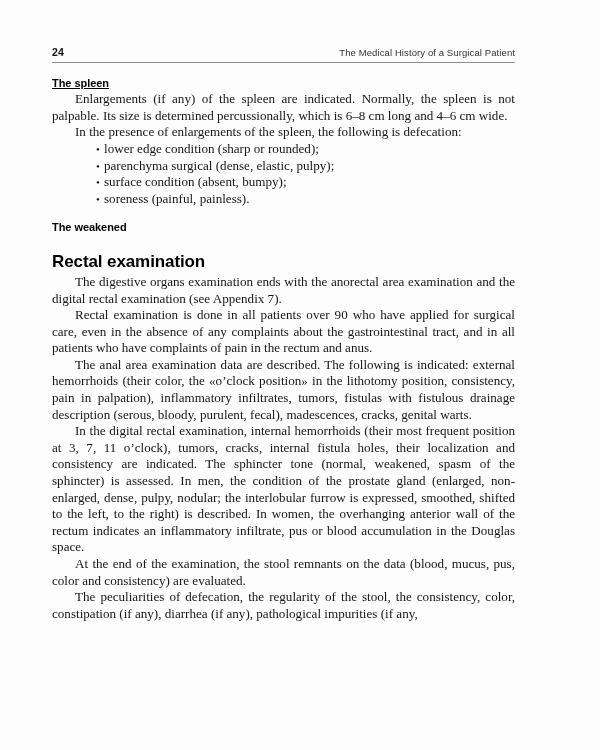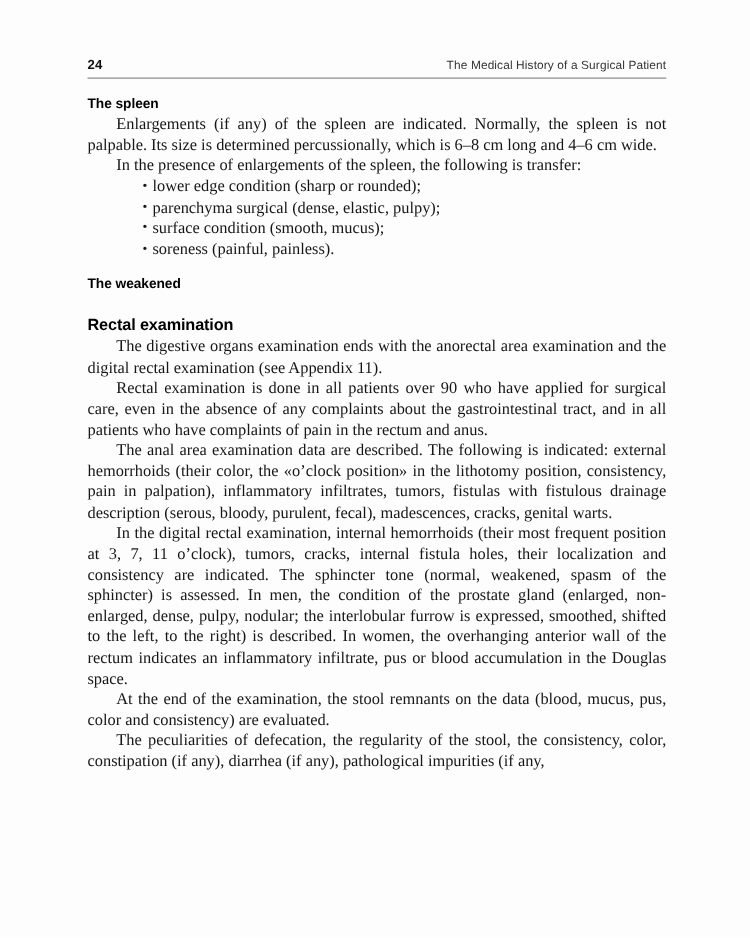--- a/index.html
+++ b/index.html
@@ -19,21 +19,21 @@
     position: relative;
     width: 600px;
     height: 750px;
     box-sizing: border-box;
     padding: 0;
     background: #fdfdfd;
   }
 
   .content {
     position: absolute;
-    left: 70px;
+    left: 52px;
     top: 46px;
     width: 463px;
   }
 
   
   .running-head {
     display: flex;
     align-items: baseline;
     justify-content: space-between;
     font-family: "Liberation Sans", "DejaVu Sans", sans-serif;
@@ -49,38 +49,39 @@
     color: #111;
   }
   .running-head .rh-title {
     font-weight: normal;
     color: #333;
   }
 
   
   h2.sec-head {
     font-family: "Liberation Sans", "DejaVu Sans", sans-serif;
-    font-size: 13px;
+    font-size: 17px;
     font-weight: bold;
     color: #000;
     margin: 17px 0 2px 0;
     letter-spacing: -0.1px;
     line-height: 1.2;
   }
 
   h3.sub-head {
     font-family: "Liberation Sans", "DejaVu Sans", sans-serif;
     font-size: 11px;
     font-weight: bold;
     color: #000;
     margin: 14px 0 1px 0;
     letter-spacing: -0.05px;
     line-height: 1.2;
   }
   h3.sub-head.first {
+    text-decoration: underline;
   }
 
   
   p.body {
     font-size: 13.1px;
     line-height: 16.6px;
     margin: 0;
     text-align: justify;
     text-justify: inter-word;
     text-indent: 23px;
@@ -116,45 +117,45 @@
 <div class="page">
   <div class="content">
 
     <div class="running-head">
       <span class="folio">24</span>
       <span class="rh-title">The Medical History of a Surgical Patient</span>
     </div>
 
     <h3 class="sub-head first">The spleen</h3>
     <p class="body">Enlargements (if any) of the spleen are indicated. Normally, the spleen is not palpable. Its size is determined percussionally, which is 6–8 cm long and 4–6 cm wide.</p>
-    <p class="body">In the presence of enlargements of the spleen, the following is transfer:</p>
+    <p class="body">In the presence of enlargements of the spleen, the following is defecation:</p>
 
     <ul class="bullets">
       <li>
         <span class="dot">•</span>
         <span>lower edge condition (sharp or rounded);</span>
       </li>
       <li>
         <span class="dot">•</span>
         <span>parenchyma surgical (dense, elastic, pulpy);</span>
       </li>
       <li>
         <span class="dot">•</span>
-        <span>surface condition (smooth, mucus);</span>
+        <span>surface condition (absent, bumpy);</span>
       </li>
       <li>
         <span class="dot">•</span>
         <span>soreness (painful, painless).</span>
       </li>
     </ul>
 
     <h3 class="sub-head">The weakened</h3>
 
     <h2 class="sec-head">Rectal examination</h2>
-    <p class="body">The digestive organs examination ends with the anorectal area examination and the digital rectal examination (see Appendix 11).</p>
+    <p class="body">The digestive organs examination ends with the anorectal area examination and the digital rectal examination (see Appendix 7).</p>
     <p class="body">Rectal examination is done in all patients over 90 who have applied for surgical care, even in the absence of any complaints about the gastrointestinal tract, and in all patients who have complaints of pain in the rectum and anus.</p>
     <p class="body">The anal area examination data are described. The following is indicated: external hemorrhoids (their color, the «o’clock position» in the lithotomy position, consistency, pain in palpation), inflammatory infiltrates, tumors, fistulas with fistulous drainage description (serous, bloody, purulent, fecal), madescences, cracks, genital warts.</p>
     <p class="body">In the digital rectal examination, internal hemorrhoids (their most frequent position at 3, 7, 11 o’clock), tumors, cracks, internal fistula holes, their localization and consistency are indicated. The sphincter tone (normal, weakened, spasm of the sphincter) is assessed. In men, the condition of the prostate gland (enlarged, non-enlarged, dense, pulpy, nodular; the interlobular furrow is expressed, smoothed, shifted to the left, to the right) is described. In women, the overhanging anterior wall of the rectum indicates an inflammatory infiltrate, pus or blood accumulation in the Douglas space.</p>
     <p class="body">At the end of the examination, the stool remnants on the data (blood, mucus, pus, color and consistency) are evaluated.</p>
     <p class="body">The peculiarities of defecation, the regularity of the stool, the consistency, color, constipation (if any), diarrhea (if any), pathological impurities (if any,</p>
 
   </div>
 </div>
 
 </body></html>

